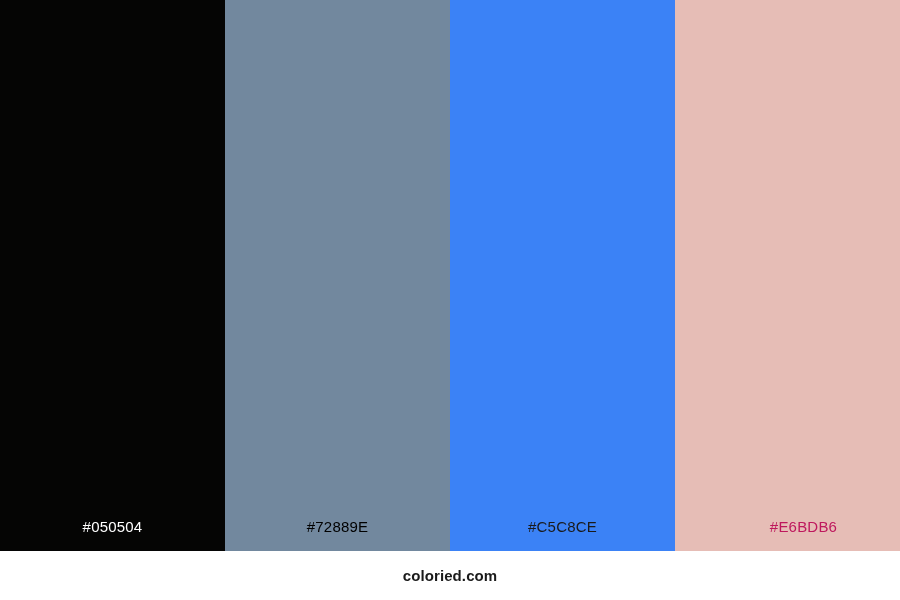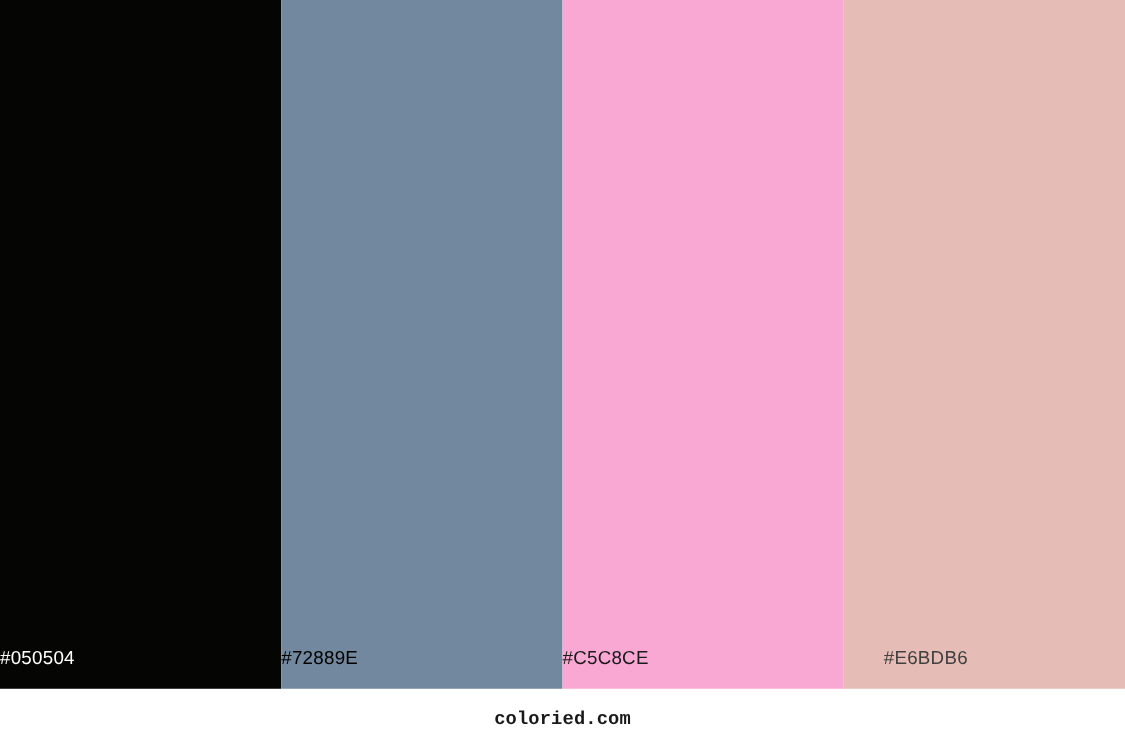--- a/index.html
+++ b/index.html
@@ -34,39 +34,39 @@
     height: 551px;
     position: relative;
     display: flex;
     align-items: flex-end;
     justify-content: center;
     box-sizing: border-box;
   }
   .swatch-label {
     display: block;
     width: 100%;
-    text-align: left;
+    text-align: center;
     font-family: "Liberation Sans", sans-serif;
     font-size: 15px;
     font-weight: 400;
     letter-spacing: 0.2px;
     padding-bottom: 16px;
     user-select: text;
   }
   .footer {
     flex: 1 1 auto;
     width: 900px;
     height: 49px;
     background: #ffffff;
     display: flex;
     align-items: center;
     justify-content: center;
   }
   .watermark {
-    font-family: Liberation Mono, monospace;
+    font-family: Liberation Sans, sans-serif;
     font-size: 15px;
     font-weight: bold;
     color: #1a1a1a;
     letter-spacing: 0.1px;
   }
 </style>
 </head>
 <body style="background-color: rgb(255, 255, 255);">
 
 <div class="palette-page">
@@ -74,27 +74,27 @@
   <div class="swatch-strip">
 
     <div class="swatch" style="background-color: rgb(5, 5, 4);">
       <span class="swatch-label" style="color: rgb(255, 255, 255);">#050504</span>
     </div>
 
     <div class="swatch" style="background-color: rgb(114, 136, 158);">
       <span class="swatch-label" style="color: #000000;">#72889E</span>
     </div>
 
-    <div class="swatch" style="background-color: #f9a8d4;">
+    <div class="swatch" style="background-color: #3b82f6;">
       <span class="swatch-label" style="color: rgb(26, 26, 26);">#C5C8CE</span>
     </div>
 
 
     <div class="swatch" style="background-color: rgb(230, 189, 182);">
-      <span class="swatch-label" style="color: #404040; padding-left: 32px;">#E6BDB6</span>
+      <span class="swatch-label" style="color: #be185d; padding-left: 32px;">#E6BDB6</span>
     </div>
 
   </div>
 
   <div class="footer">
     <span class="watermark">coloried.com</span>
   </div>
 
 </div>
 

